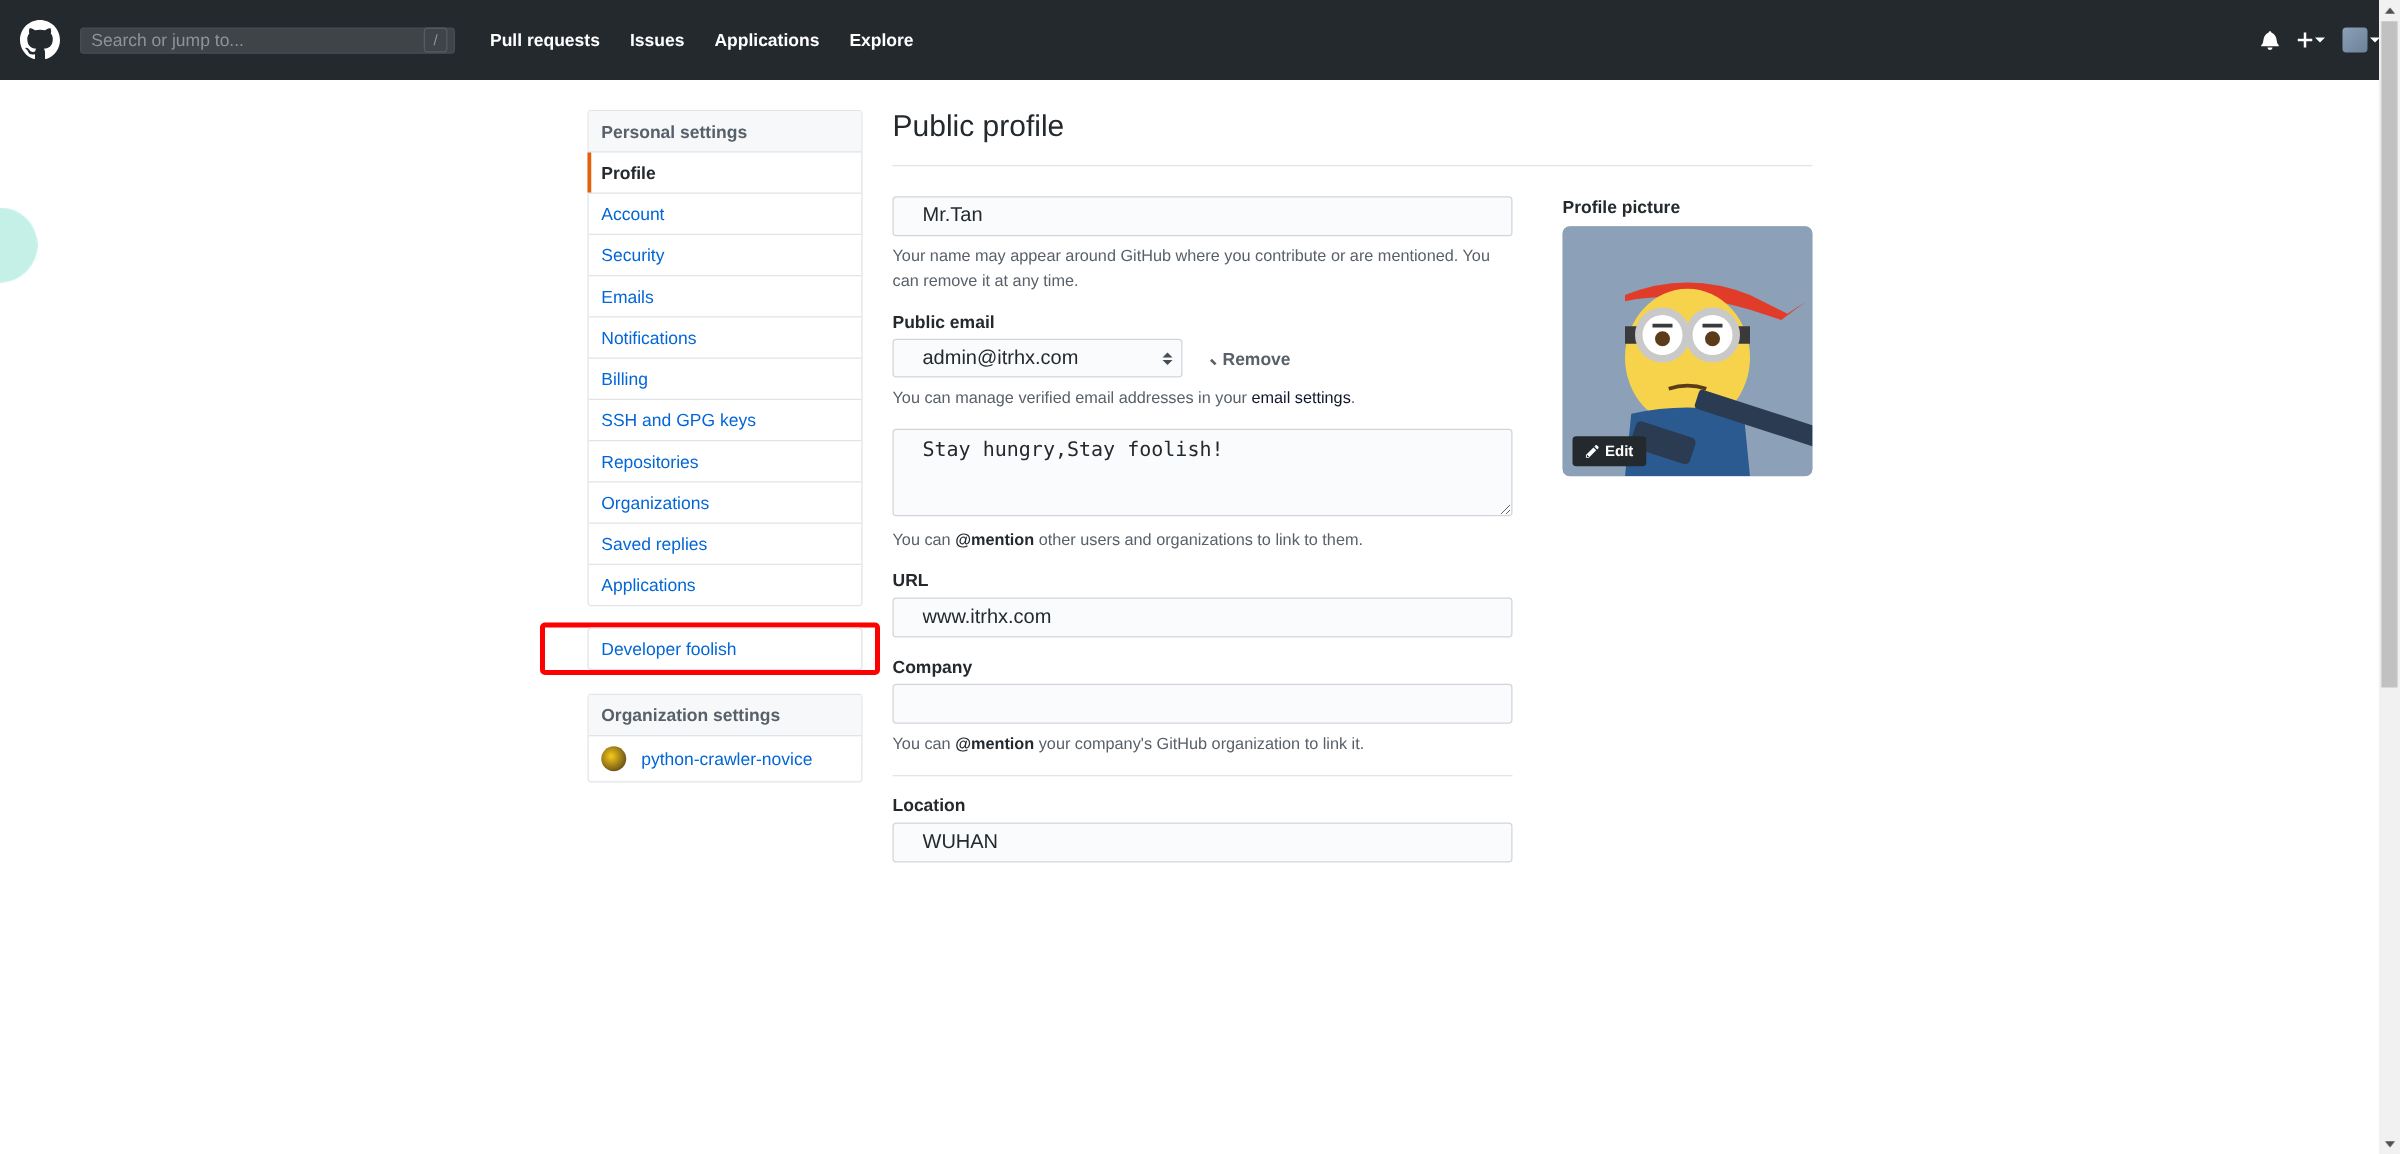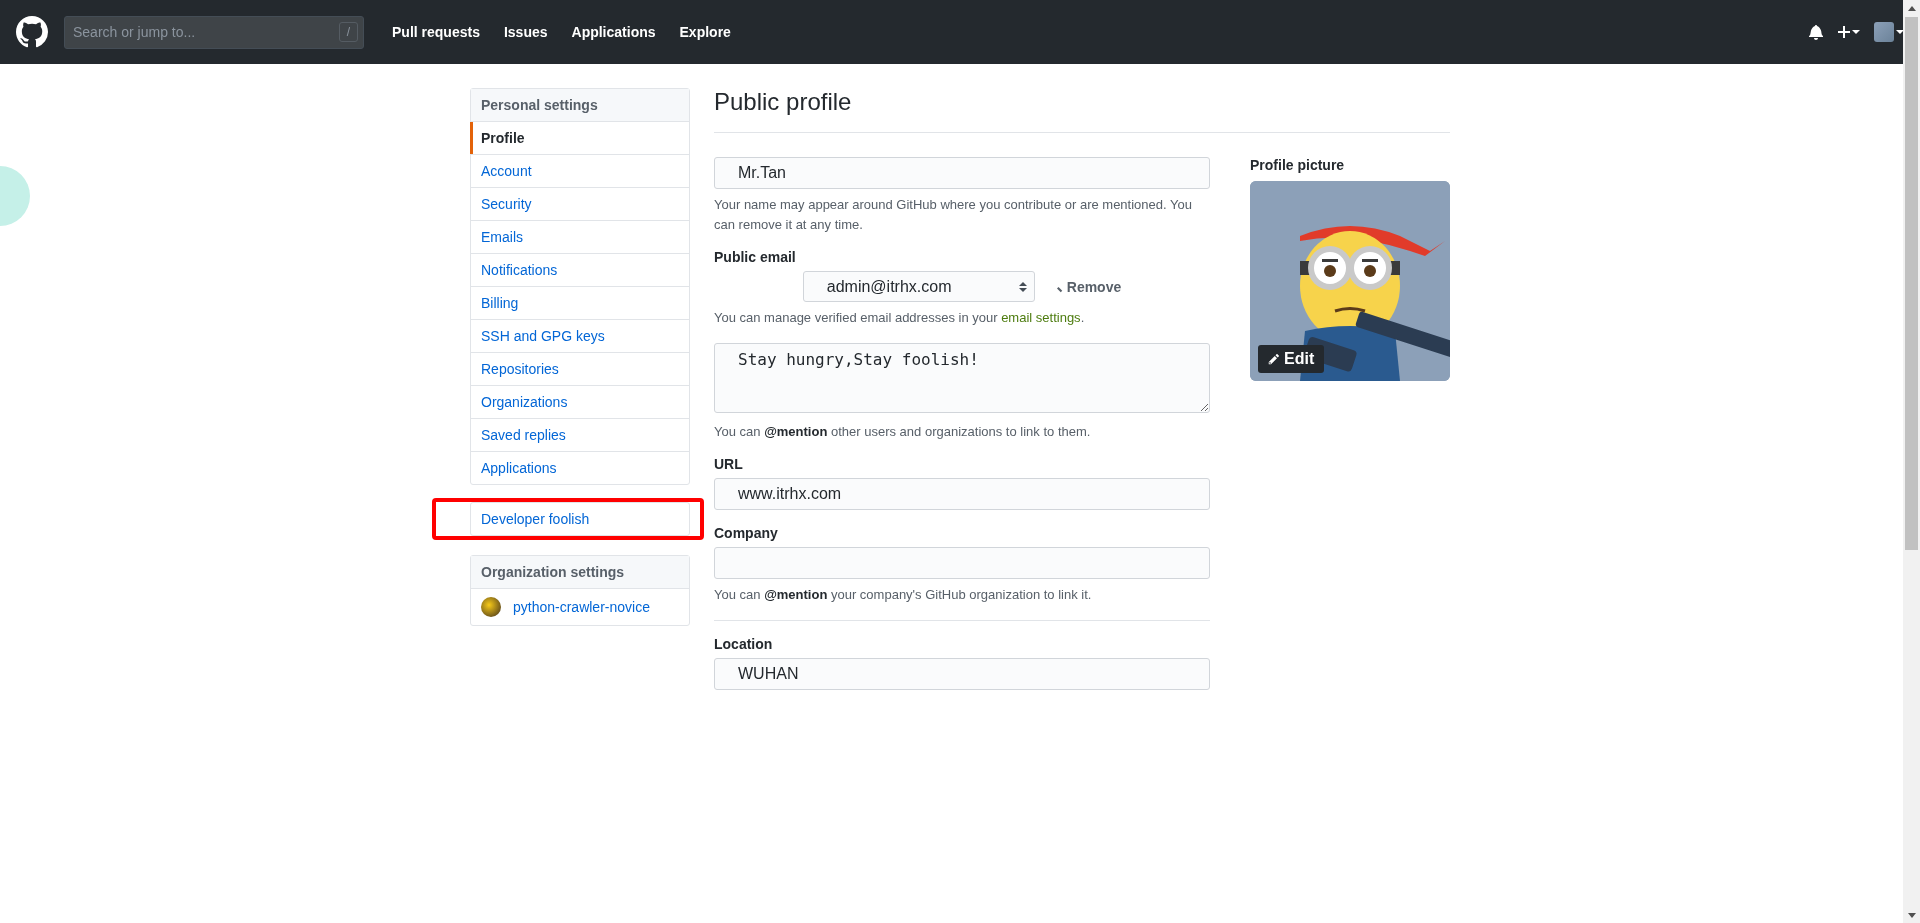--- a/index.html
+++ b/index.html
@@ -2,21 +2,21 @@
 <html><head>
 <meta charset="utf-8">
 <style>
   * { box-sizing: border-box; margin: 0; padding: 0; }
   body { font-family: -apple-system, BlinkMacSystemFont, "Segoe UI", Helvetica, Arial, sans-serif; font-size: 14px; color: #24292e; background: #fff; }
   
   
   .header { background: #24292e; height: 64px; display: flex; align-items: center; padding: 0 16px; }
   .logo { width: 32px; height: 32px; fill: #fff; margin-right: 16px; cursor: pointer; }
   .search-wrap { position: relative; }
-  .search-input { background: #3f4448; border: 1px solid #444d56; border-radius: 3px; width: 300px; height: 33px; padding: 0 30px 0 8px; color: #86efac; font-size: 14px; }
+  .search-input { background: #3f4448; border: 1px solid #444d56; border-radius: 3px; width: 300px; height: 21px; padding: 0 30px 0 8px; color: #86efac; font-size: 14px; }
   .search-input::placeholder { color: #8b949e; }
   .search-slash { position: absolute; right: 6px; top: 50%; transform: translateY(-50%); width: 19px; height: 20px; border: 1px solid #555c63; border-radius: 3px; color: #8b949e; font-size: 12px; display: flex; align-items: center; justify-content: center; }
   .nav-links { display: flex; margin-left: 16px; }
   .nav-link { color: #fff; font-weight: 600; padding: 0 12px; text-decoration: none; cursor: pointer; }
   .header-right { margin-left: auto; display: flex; align-items: center; gap: 14px; }
   .bell-icon, .plus-icon { fill: #fff; cursor: pointer; }
   .plus-wrap { display: flex; align-items: center; cursor: pointer; }
   .caret { width: 0; height: 0; border-left: 4px solid transparent; border-right: 4px solid transparent; border-top: 4px solid #fff; margin-left: 2px; }
   .avatar-wrap { display: flex; align-items: center; cursor: pointer; }
   .avatar-small { width: 20px; height: 20px; border-radius: 3px; background: linear-gradient(135deg, #8ca0b8, #6b8299); }
@@ -48,33 +48,33 @@
 
   .form-group { margin-bottom: 15px; }
   .form-label { display: block; font-weight: 600; margin-bottom: 6px; }
   .form-control { width: 100%; padding: 6px 23px; font-size: 16px; border: 1px solid #d1d5da; border-radius: 3px; background: #fafbfc; color: #24292e; }
   textarea.form-control { resize: vertical; min-height: 70px; }
   .select-wrap { position: relative; display: inline-block; width: 232px; }
   .select-wrap .form-control { appearance: none; padding-right: 24px; }
   .select-caret { position: absolute; right: 8px; top: 50%; transform: translateY(-50%); pointer-events: none; }
   .select-caret::before { content: ""; display: block; width: 0; height: 0; border-left: 4px solid transparent; border-right: 4px solid transparent; border-bottom: 4px solid #444d56; margin-bottom: 2px; }
   .select-caret::after { content: ""; display: block; width: 0; height: 0; border-left: 4px solid transparent; border-right: 4px solid transparent; border-top: 4px solid #444d56; }
-  .email-row { display: flex; align-items: center; gap: 16px; justify-content: center; }
+  .email-row { display: flex; align-items: center; gap: 16px; }
   .remove-btn { display: flex; align-items: center; gap: 4px; color: #586069; cursor: pointer; background: none; border: none; font-size: 14px; font-weight: bold; }
   .x-icon { fill: #586069; }
   .note { font-size: 13px; color: #586069; margin-top: 6px; line-height: 1.5; }
-  .note a { color: #4d7c0f; text-decoration: none; }
+  .note a { color: #0f172a; text-decoration: none; }
   .note b { color: #24292e; font-weight: 600; }
   hr.divider { border: none; border-top: 1px solid #e1e4e8; margin: 15px 0; }
 
   
   .pic-label { font-weight: 600; margin-bottom: 8px; }
   .pic-box { position: relative; width: 200px; height: 200px; border-radius: 6px; overflow: hidden; background: #8ca0b8; }
   .pic-box svg { width: 100%; height: 100%; display: block; }
-  .edit-btn { position: absolute; left: 8px; bottom: 8px; background: #24292e; color: #fff; border: none; border-radius: 3px; padding: 5px 10px; font-size: 16px; font-weight: 600; display: flex; align-items: center; gap: 4px; cursor: pointer; }
+  .edit-btn { position: absolute; left: 8px; bottom: 8px; background: #24292e; color: #fff; border: none; border-radius: 3px; padding: 5px 10px; font-size: 12px; font-weight: 600; display: flex; align-items: center; gap: 4px; cursor: pointer; }
   .pencil-icon { fill: #fff; }
 
   
   .scrollbar { position: fixed; right: 0; top: 0; bottom: 0; width: 17px; background: #f1f1f1; display: flex; flex-direction: column; }
   .scroll-arrow { height: 17px; display: flex; align-items: center; justify-content: center; }
   .scroll-arrow svg { fill: #505050; }
   .scroll-track { flex: 1; position: relative; }
   .scroll-thumb { position: absolute; left: 2px; right: 2px; top: 0; height: 60%; background: #c1c1c1; border-radius: 0; }
 
   .blob-left { position: fixed; left: -30px; top: 166px; width: 60px; height: 60px; border-radius: 50%; background: #c5f0e8; }

